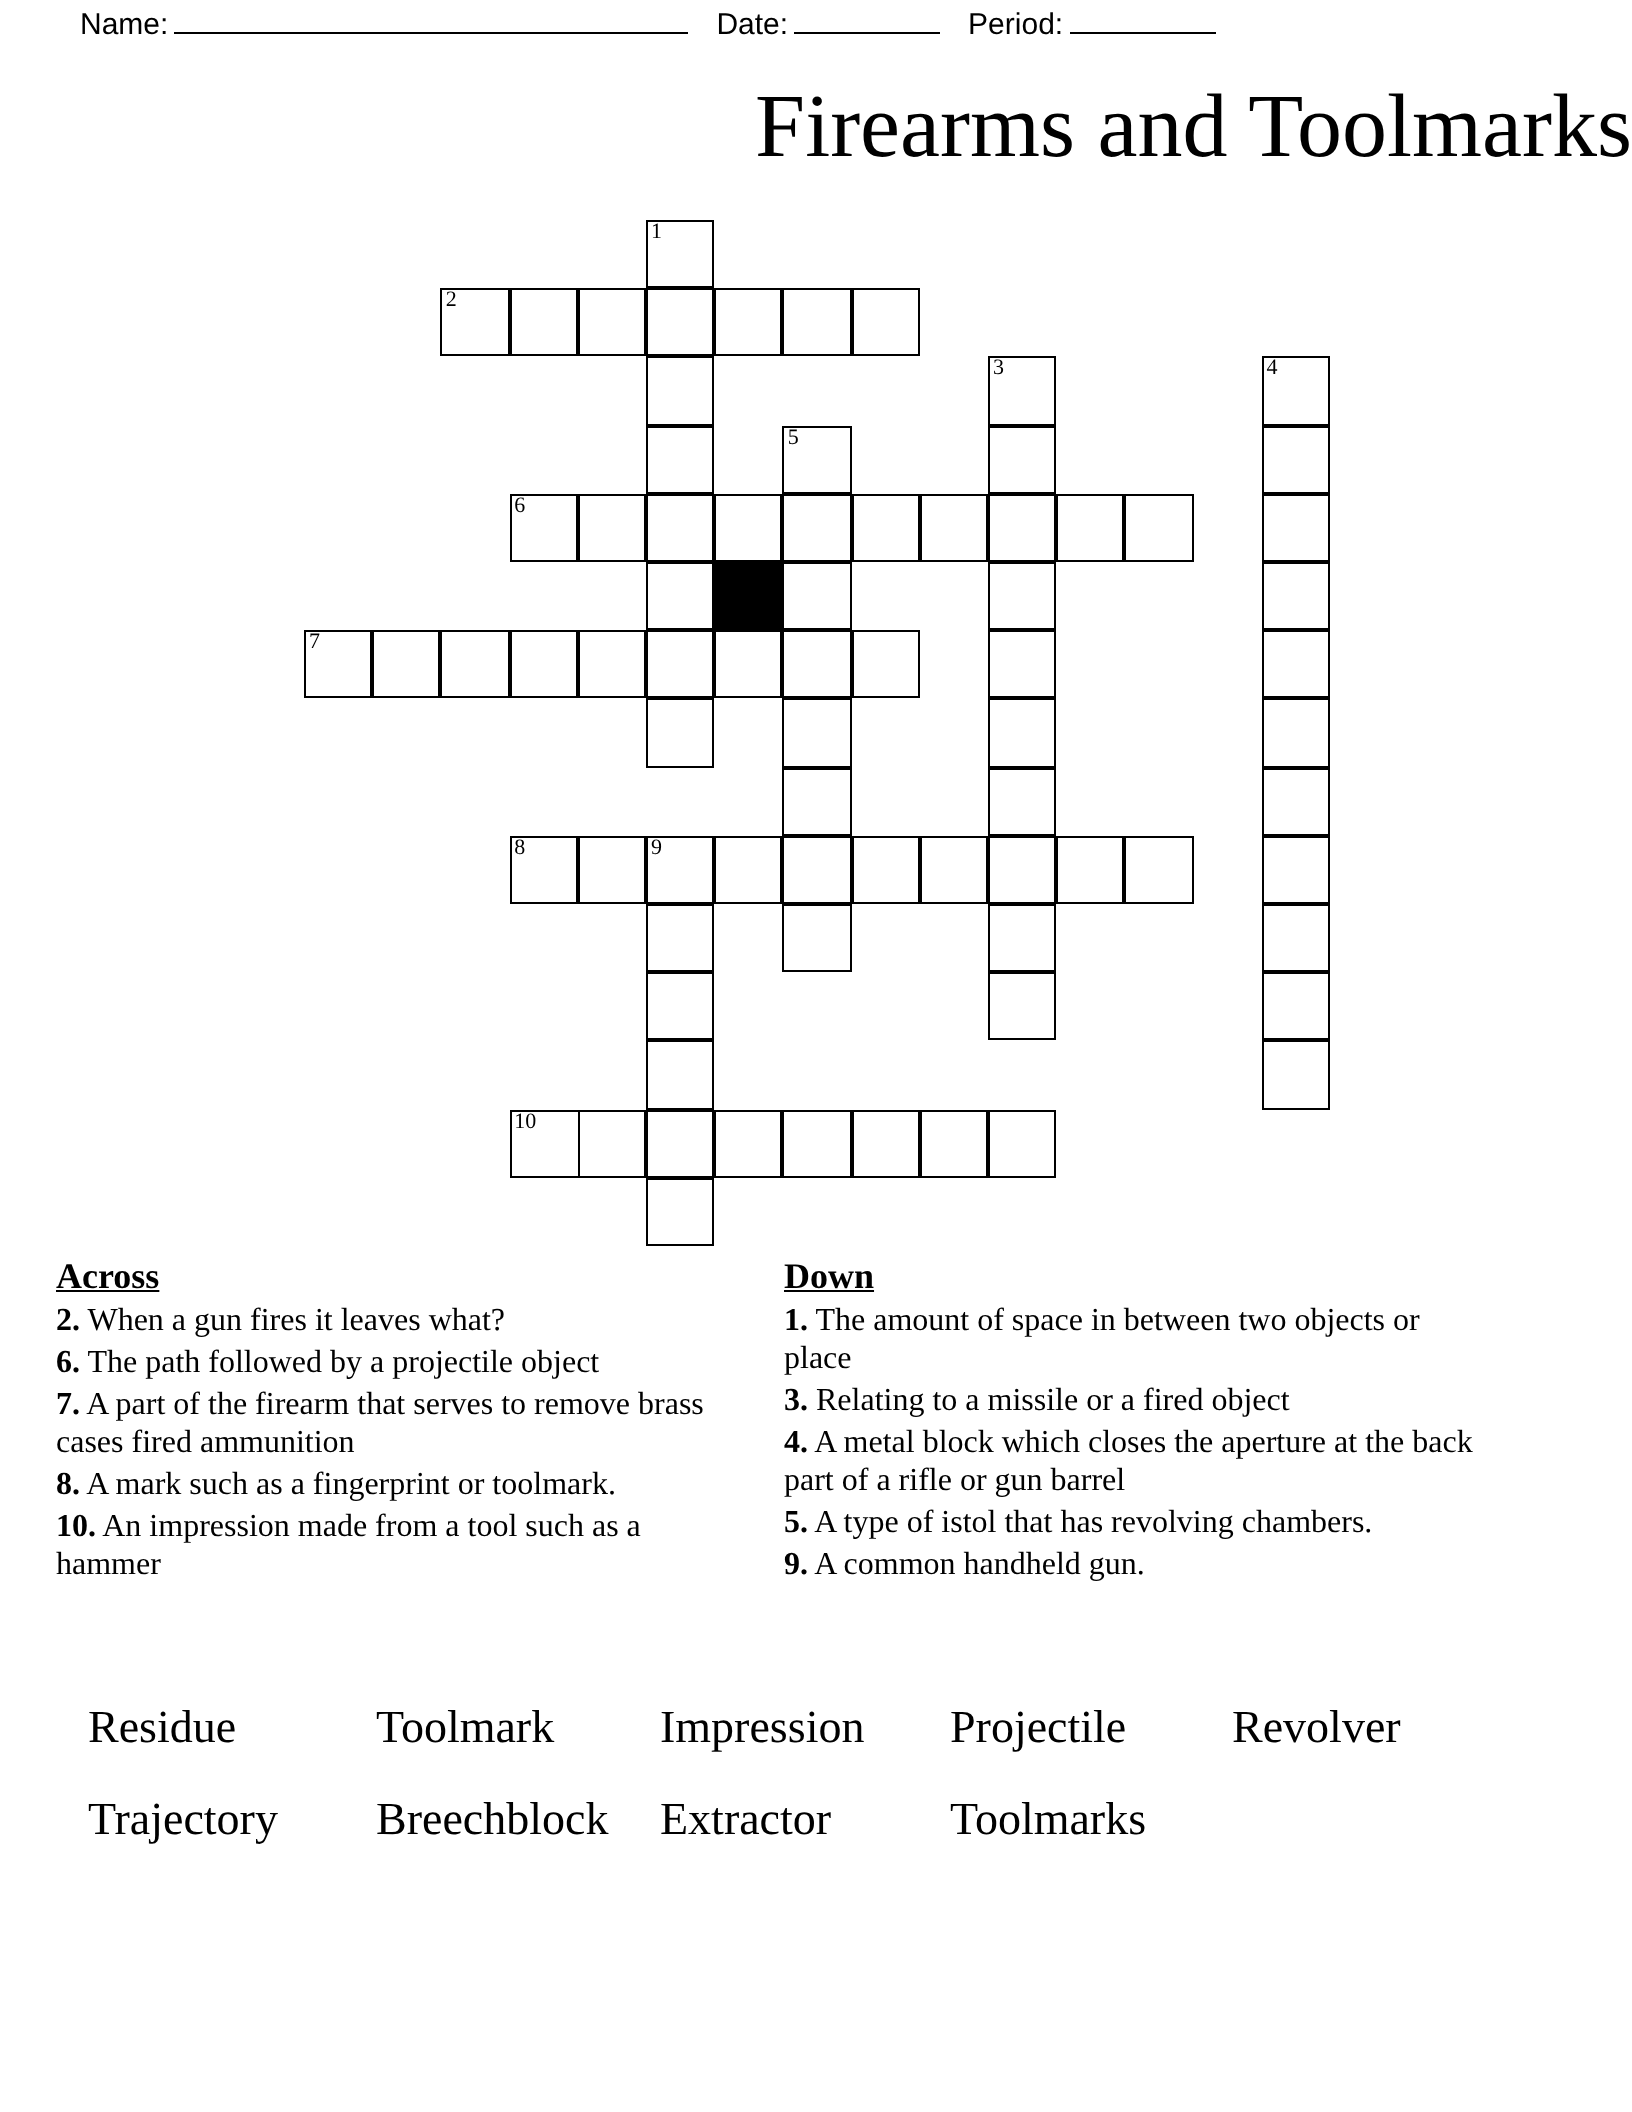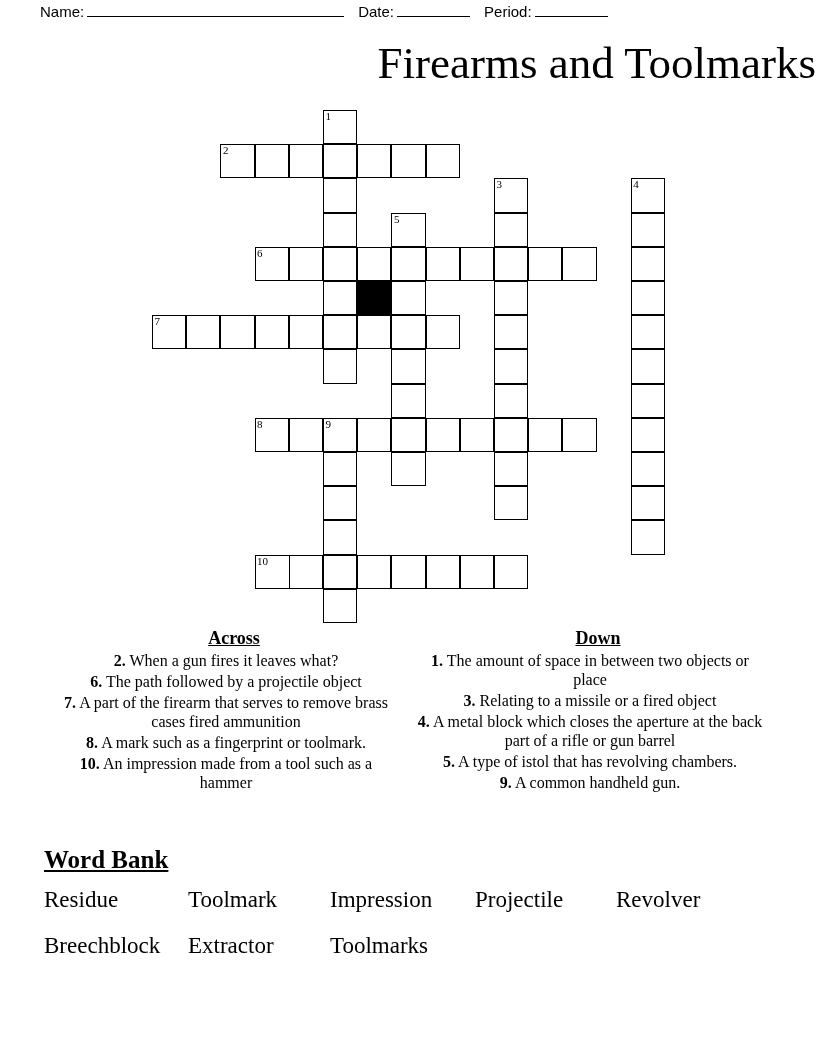--- a/index.html
+++ b/index.html
@@ -85,26 +85,25 @@
     top: -1px;
     font-family: "Liberation Serif", serif;
     font-size: 11px;
     line-height: 12px;
     font-weight: normal;
   }
 
   
   #clues {
     position: absolute;
-    left: 52px;
+    left: 28px;
     top: 628px;
     width: 728px;
     display: flex;
     gap: 0px;
-    text-align: center;
   }
   .clue-col { width: 364px; box-sizing: border-box; }
   .clue-col.right { padding-left: 0px; }
   .clue-head {
     font-family: "Liberation Serif", serif;
     font-size: 18px;
     font-weight: bold;
     text-decoration: underline;
     margin: 0 0 3px 0;
     line-height: 20px;
@@ -278,24 +277,24 @@
         <div class="clue-item"><span class="clue-num">1.</span><span> The amount of space in between two objects or place</span></div>
         <div class="clue-item"><span class="clue-num">3.</span><span> Relating to a missile or a fired object</span></div>
         <div class="clue-item"><span class="clue-num">4.</span><span> A metal block which closes the aperture at the back part of a rifle or gun barrel</span></div>
         <div class="clue-item"><span class="clue-num">5.</span><span> A type of istol that has revolving chambers.</span></div>
         <div class="clue-item"><span class="clue-num">9.</span><span> A common handheld gun.</span></div>
       </div>
   </div>
 </div>
 
 <div id="word-bank">
-  <div class="wb-head">Word Bank</div>
   <div class="wb-grid" id="wb-grid">
       <div class="wb-word">Residue</div>
       <div class="wb-word">Toolmark</div>
       <div class="wb-word">Impression</div>
       <div class="wb-word">Projectile</div>
       <div class="wb-word">Revolver</div>
+      <div class="wb-word">Trajectory</div>
       <div class="wb-word">Breechblock</div>
       <div class="wb-word">Extractor</div>
       <div class="wb-word">Toolmarks</div>
     </div>
 </div>
 
 </body></html>

